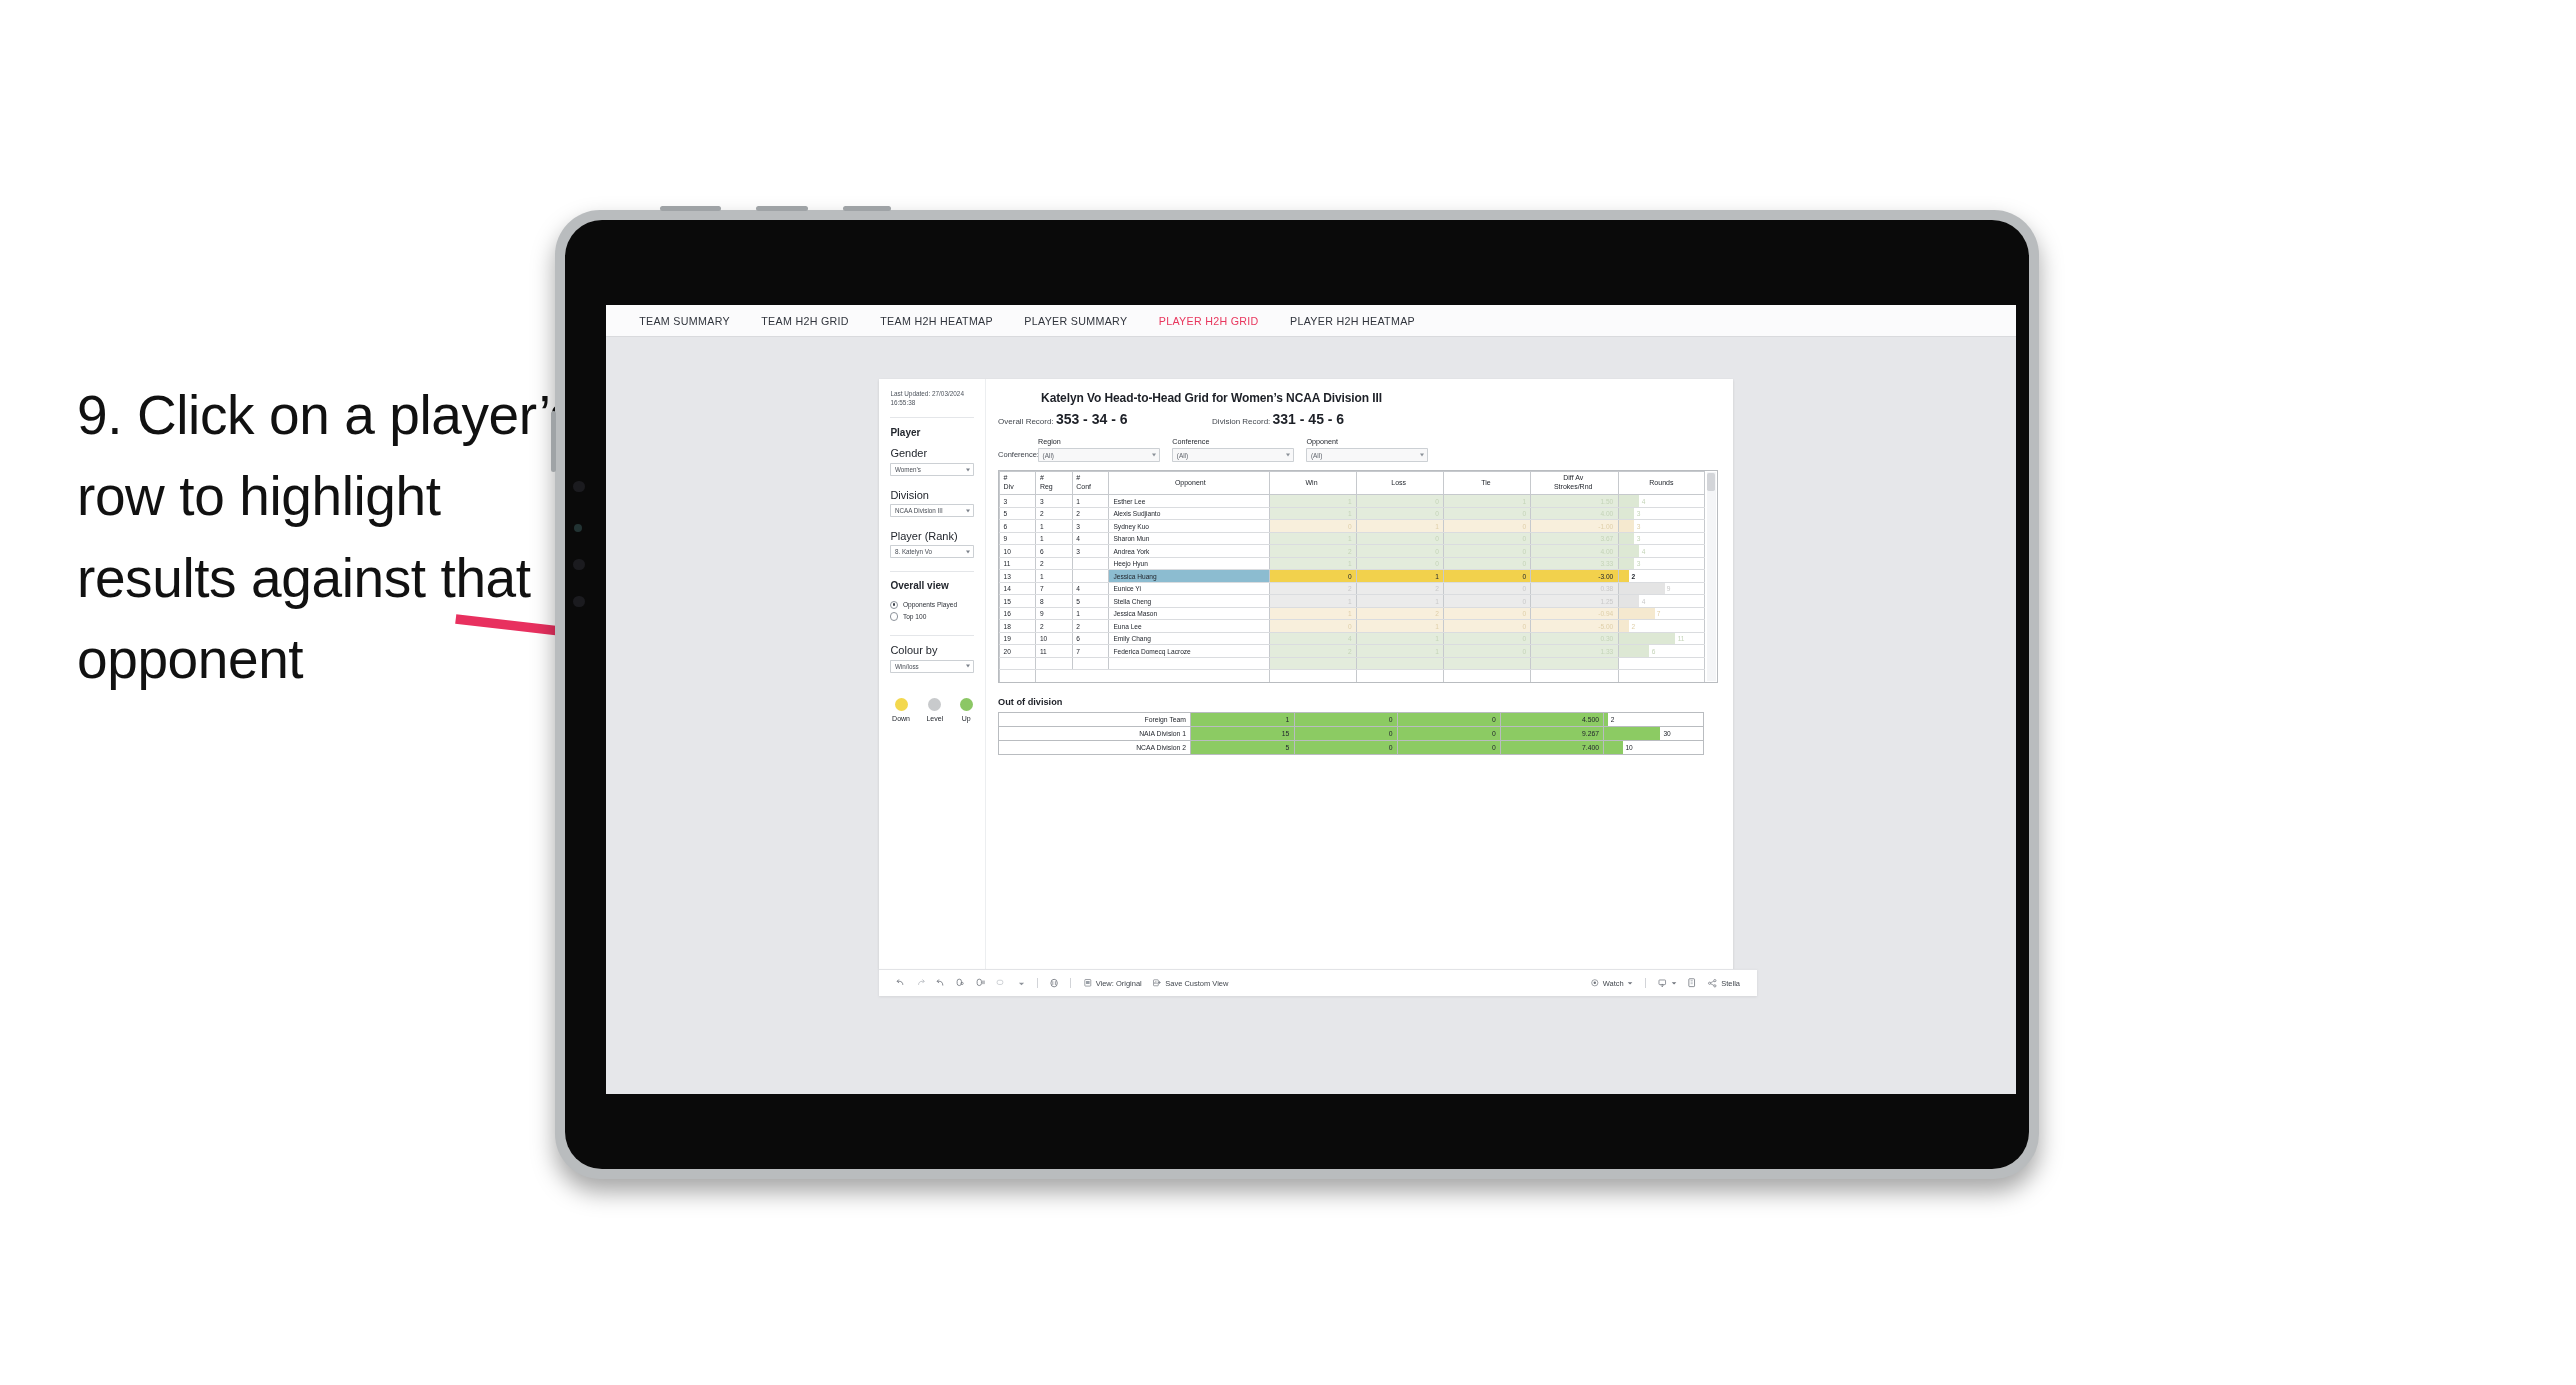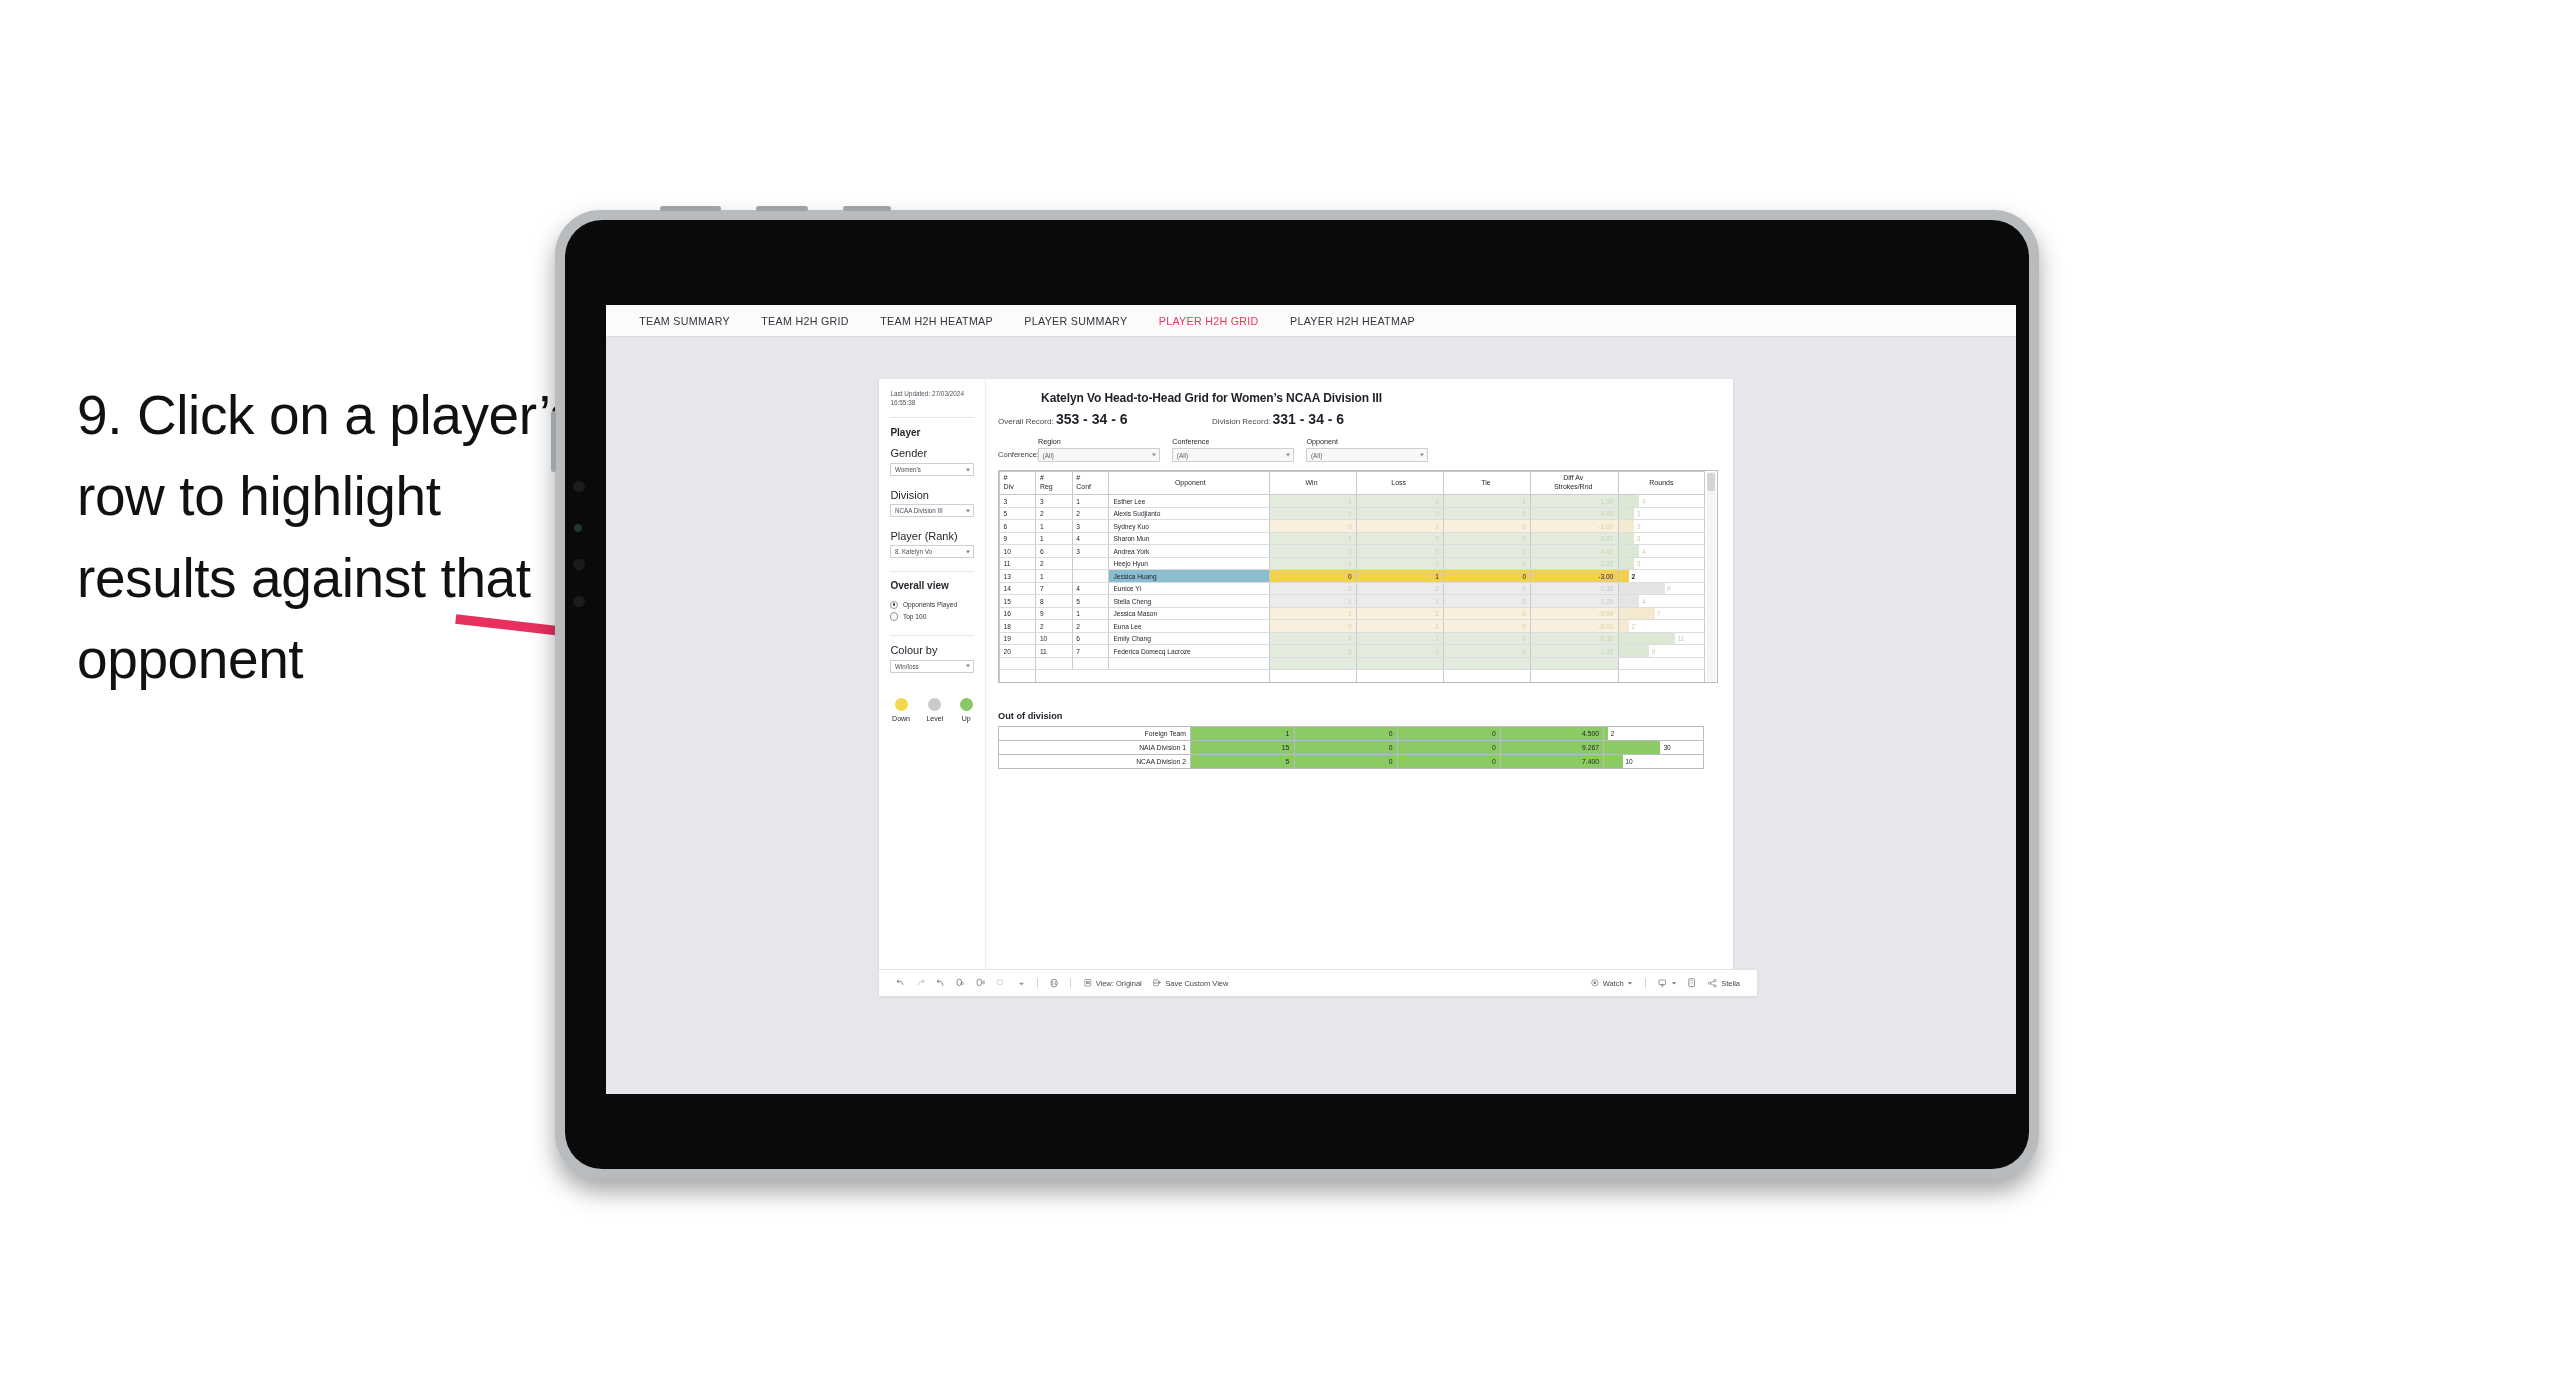--- a/index.html
+++ b/index.html
@@ -152,21 +152,21 @@
   .rndbar{position:absolute;left:0;top:0;bottom:0;}
   .rndval{position:absolute;top:0;bottom:0;display:flex;align-items:center;font-size:6.6px;}
   .empties td{height:15.7px;border-bottom:none;background:#fff;}
   .empties{border-top:0.9px solid #8f9399;}
   .scrollbar{
     position:absolute;right:0.9px;top:0.9px;width:9.6px;bottom:0.9px;background:#f4f5f7;
   }
   .scrollthumb{position:absolute;left:0.9px;right:0.9px;top:1.7px;height:17.5px;background:#d3d5d9;border-radius:1.7px;}
 
   
-  .ood-title{font-size:9.2px;color:#1d2027;font-weight:600;margin-top:28px;}
+  .ood-title{font-size:9.2px;color:#1d2027;font-weight:600;margin-top:14px;}
   table.ood{border-collapse:collapse;width:706px;table-layout:fixed;margin-top:5.2px;
     border:0.9px solid #b9bcc0;}
   table.ood td{
     font-size:6.8px;color:#22262d;border:0.9px solid #b9bcc0;padding:0;height:13px;background:#fff;
   }
   .o-name{width:122px;text-align:right;padding-right:4.4px!important;}
   .o-num{width:63px;text-align:right;padding-right:4.4px!important;background:#8ccb63!important;}
   .o-rnd{width:65px;position:relative;}
 
   
@@ -281,21 +281,21 @@
         </div>
 
         <div class="main">
           <div class="gtitle">Katelyn Vo Head-to-Head Grid for Women’s NCAA Division III</div>
 
           <div class="records">
             <div class="rec1">
               <span>Overall Record: </span><span class="recv">353 -  34 - 6</span>
             </div>
             <div>
-              <span>Division Record: </span><span class="recv">331 -  34 - 6</span>
+              <span>Division Record: </span><span class="recv">331 -  45 - 6</span>
             </div>
           </div>
 
           <div class="oppbar">
             <div class="lbl">Conference:</div>
             <div class="fgroup">
               <div class="fl2">Region</div>
               <div class="fsel">
                 <span>(All)</span>
                 <span class="caret"></span>

